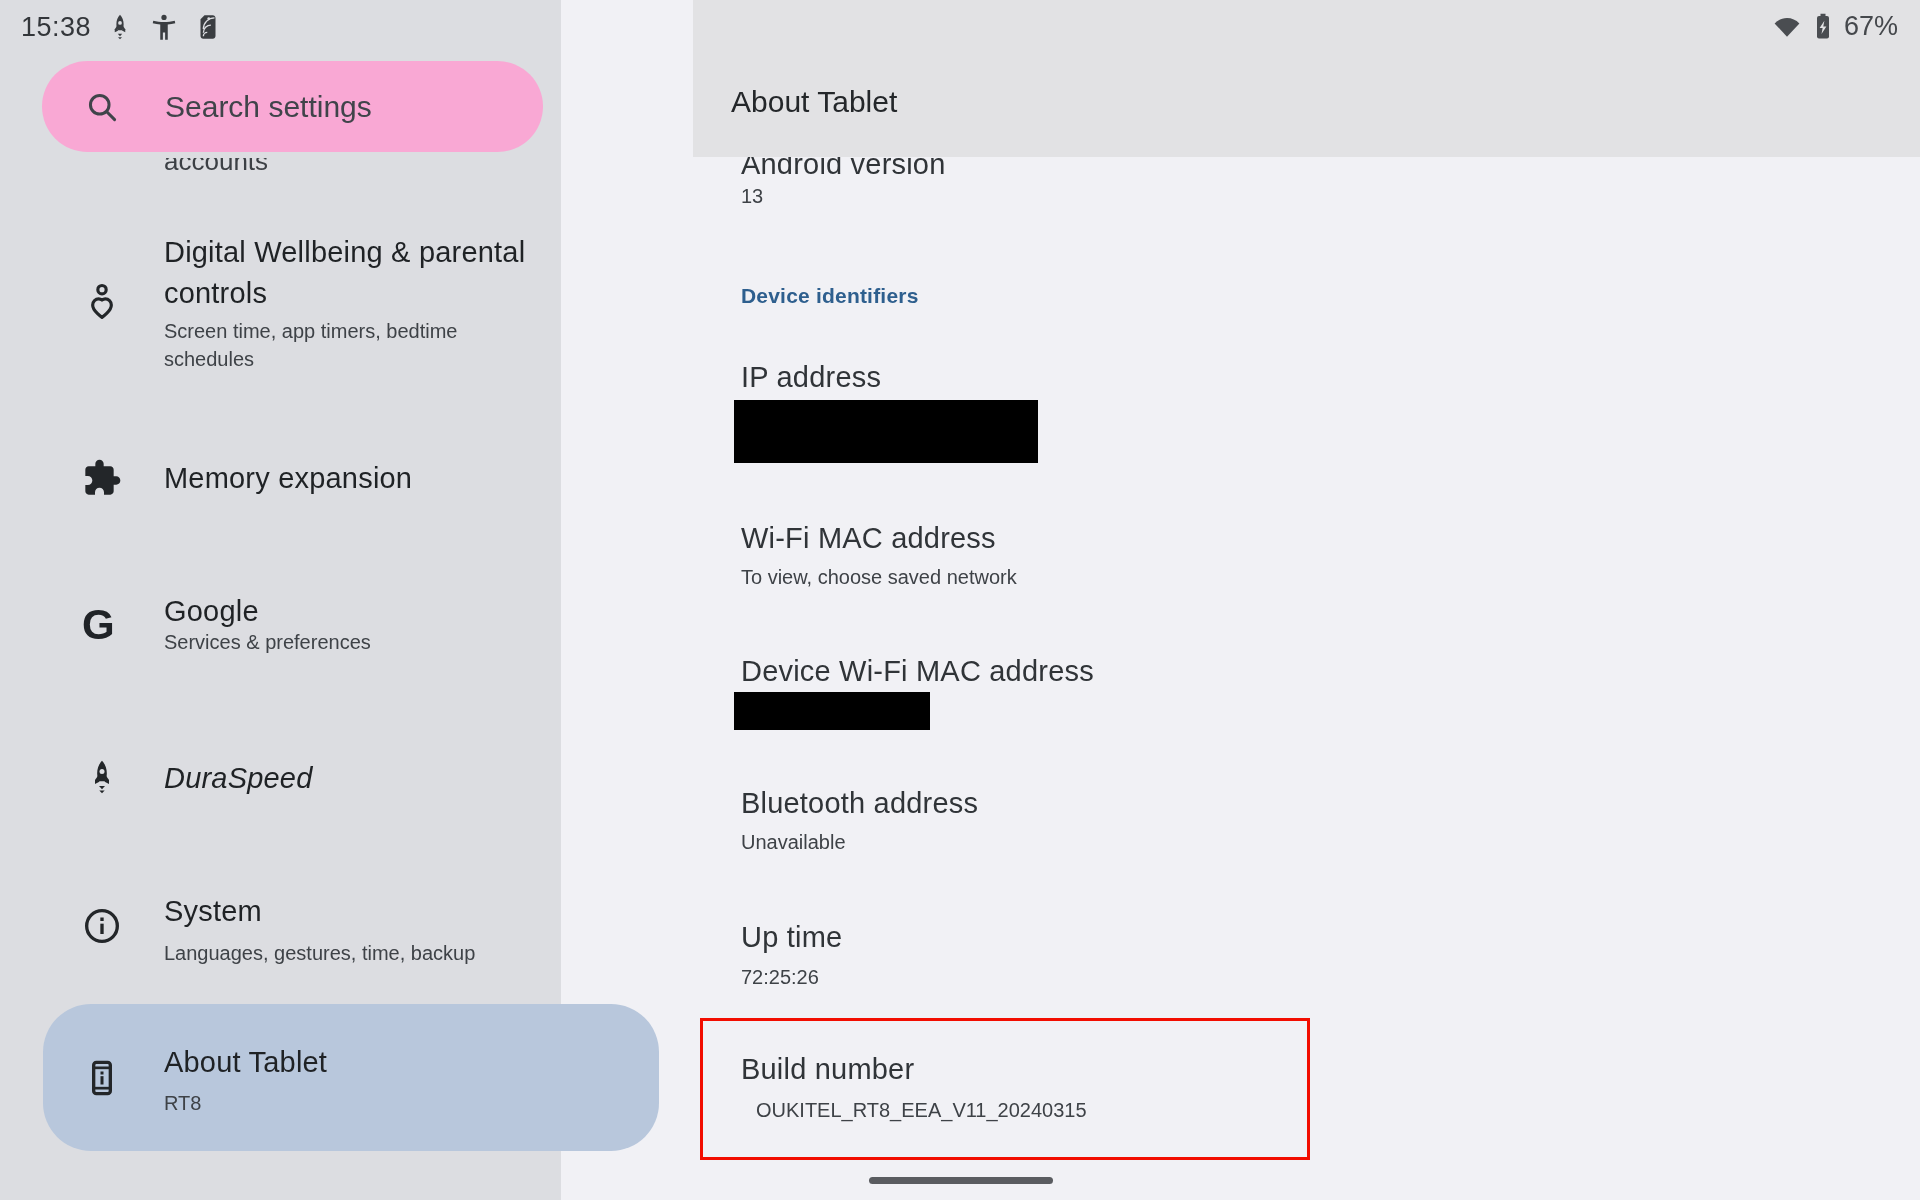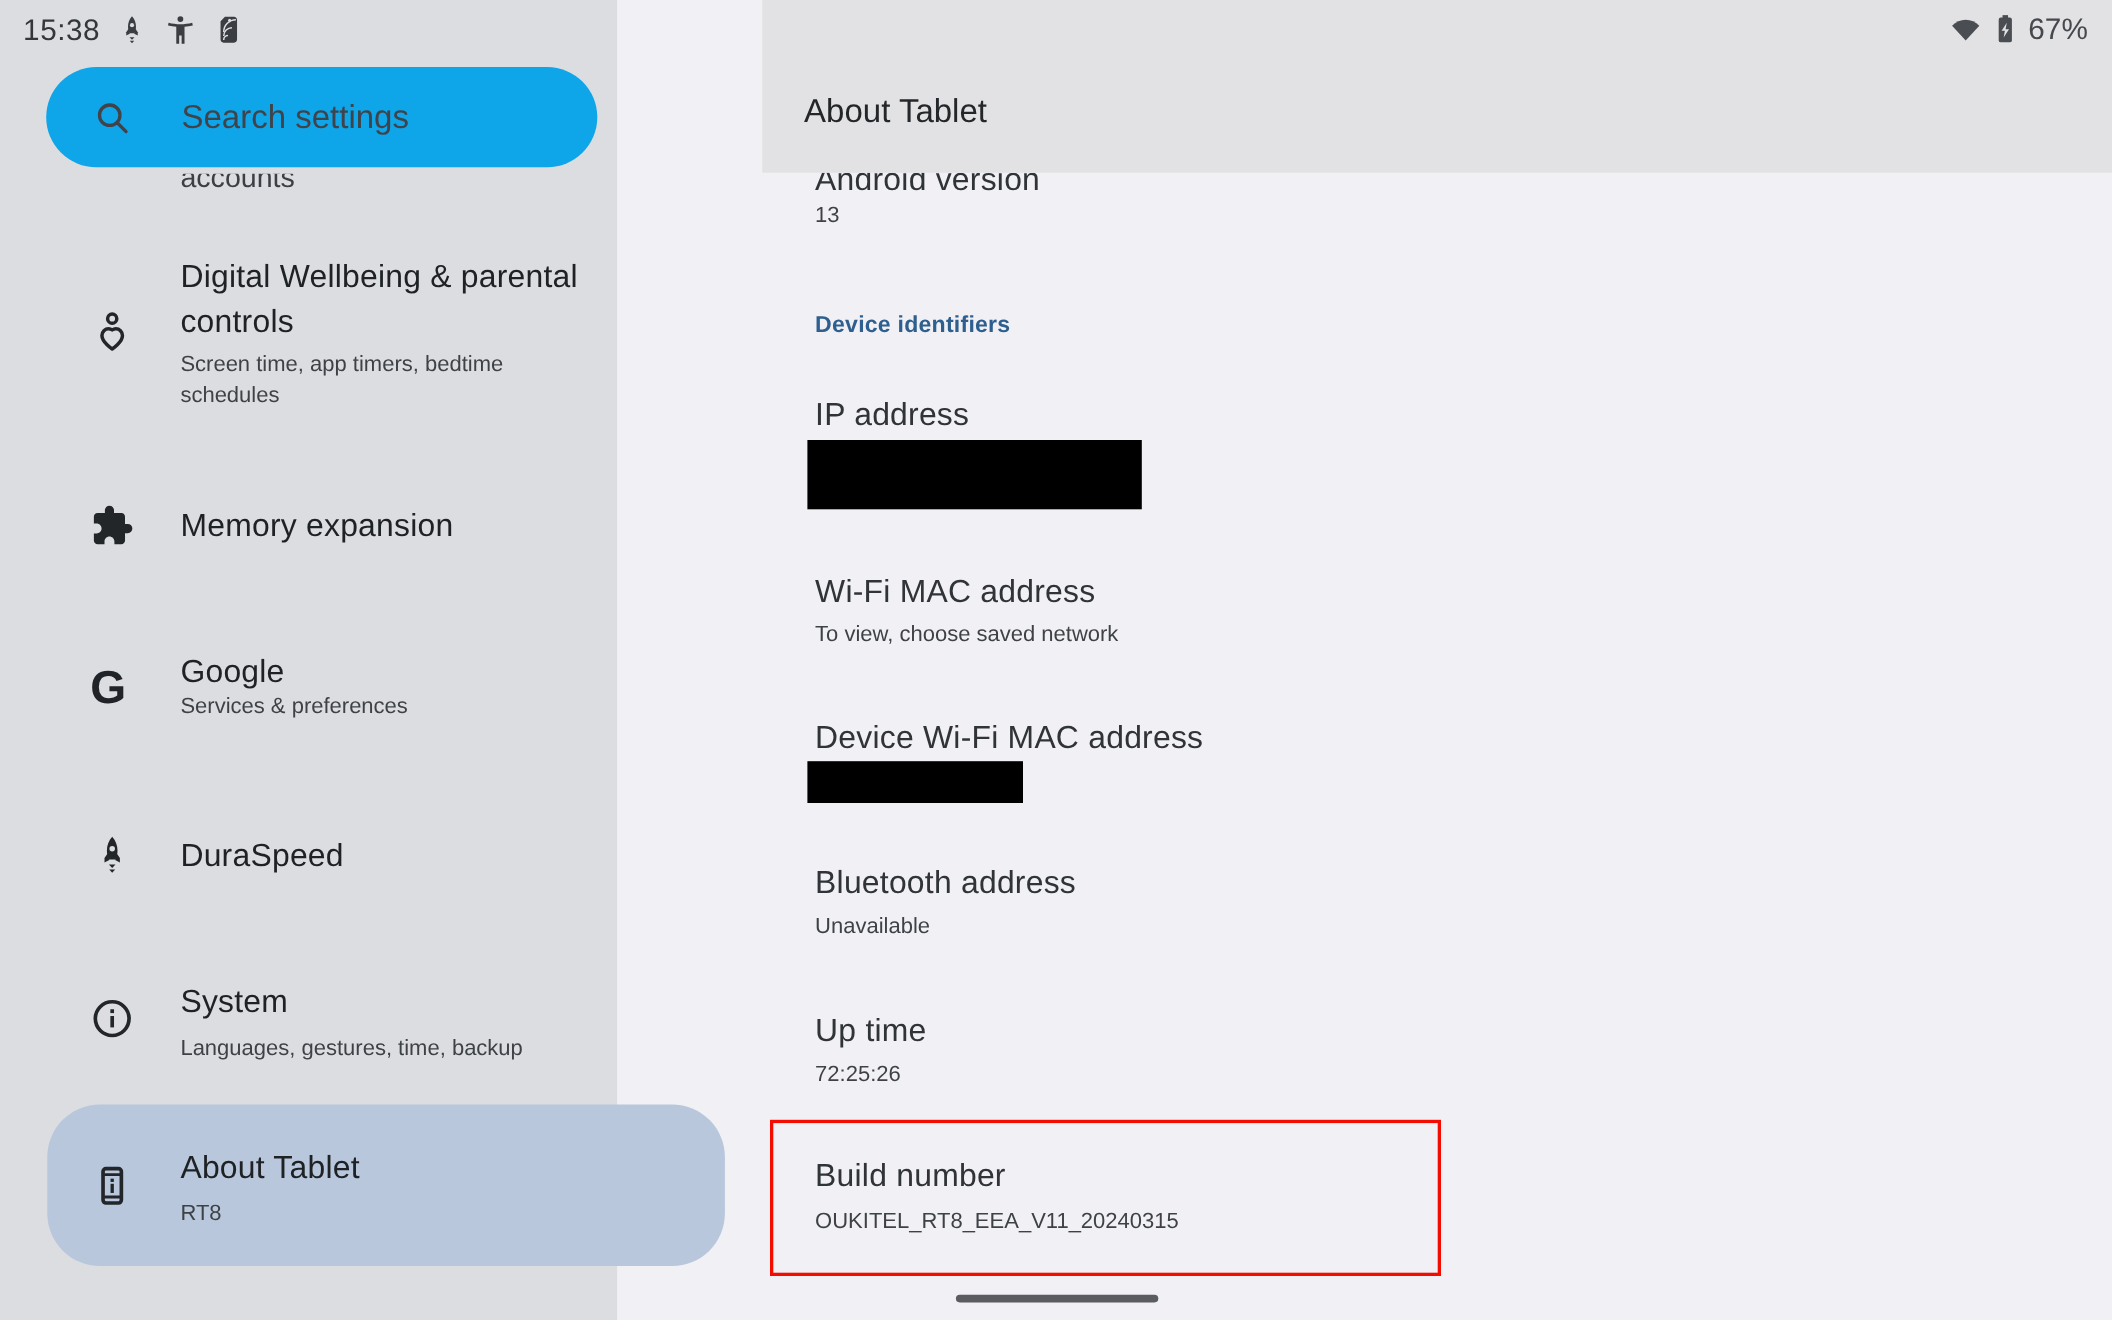--- a/index.html
+++ b/index.html
@@ -18,21 +18,21 @@
   }
   .statusbar-left {
     position:absolute; left:21px; top:10px; height:34px;
     display:flex; align-items:center; gap:14px; color:#3a3d41;
   }
   .status-time { font-size:27px; color:#33363a; letter-spacing:.5px; }
   .status-icon { width:30px; height:30px; display:block; }
 
   .search-pill {
     position:absolute; left:42px; top:61px; width:501px; height:91px;
-    background:#0ea5e9; border-radius:46px;
+    background:#f9a8d4; border-radius:46px;
     display:flex; align-items:center; cursor:pointer;
   }
   .search-pill .mag { width:36px; height:36px; margin-left:42px; color:#40444a; flex:0 0 auto; }
   .search-pill .ph { margin-left:45px; font-size:30px; color:#40444a; }
 
   .clip-strip {
     position:absolute; left:0; top:158px; width:693px; height:36px; overflow:hidden;
   }
   .clipped-text {
     position:absolute; left:164px; top:-12px; font-size:26px; color:#3c4045;
@@ -153,21 +153,21 @@
       <div class="nav-sub" style="top:105px;">Screen time, app timers, bedtime
 schedules</div>
     </div>
 
     <div class="nav-item" style="top:572px;height:110px;">
       <div class="nav-icon g-letter" style="top:33px;">G</div>
       <div class="nav-title" style="top:23px;line-height:33px;">Google</div>
       <div class="nav-sub" style="top:56px;">Services &amp; preferences</div>
     </div>
 
-    <div class="nav-item" style="top:738px;height:80px;">
+    <div class="nav-item" style="top:738px;height:80px;font-style:italic;">
       <svg class="nav-icon" style="top:19px;" viewBox="0 0 24 24">
         <path d="M12 2.2c1.9 2.1 2.9 4.7 2.9 7.5 0 1.7-.4 3.4-1.1 4.9h-3.6C9.5 13.1 9.1 11.4 9.1 9.7c0-2.8 1-5.4 2.9-7.5z" fill="currentColor"></path>
         <circle cx="12" cy="8.7" r="1.5" fill="#dcdde1"></circle>
         <path d="M9.6 11.2 7.8 13.8v2.4l2.6-1.3z" fill="currentColor"></path>
         <path d="M14.4 11.2l1.8 2.6v2.4l-2.6-1.3z" fill="currentColor"></path>
         <path d="M10.2 17.4 12 19.3l1.8-1.9z" fill="currentColor"></path>
         <path d="M10.4 20.1 12 21.8l1.6-1.7z" fill="currentColor"></path>
       </svg>
       <div class="nav-title" style="top:24px;line-height:33px;">DuraSpeed</div>
     </div>
@@ -228,20 +228,20 @@
       <div class="r-title" style="top:497px;">Device Wi-Fi MAC address</div>
       <div class="redact" style="left:41px;top:535px;width:196px;height:38px;"></div>
 
       <div class="r-title" style="top:629px;">Bluetooth address</div>
       <div class="r-value" style="top:673px;">Unavailable</div>
 
       <div class="r-title" style="top:763px;">Up time</div>
       <div class="r-value" style="top:808px;">72:25:26</div>
 
       <div class="r-title" style="top:895px;">Build number</div>
-      <div class="r-value" style="top:941px;">OUKITEL_RT8_EEA_V11_20240315</div>
+      <div class="r-value" style="top:941px;margin-left:15px;">OUKITEL_RT8_EEA_V11_20240315</div>
 
       <div class="annotation-rect"></div>
 
       <div class="nav-handle"></div>
     </div>
   </div>
 </div>
 
 </body></html>

